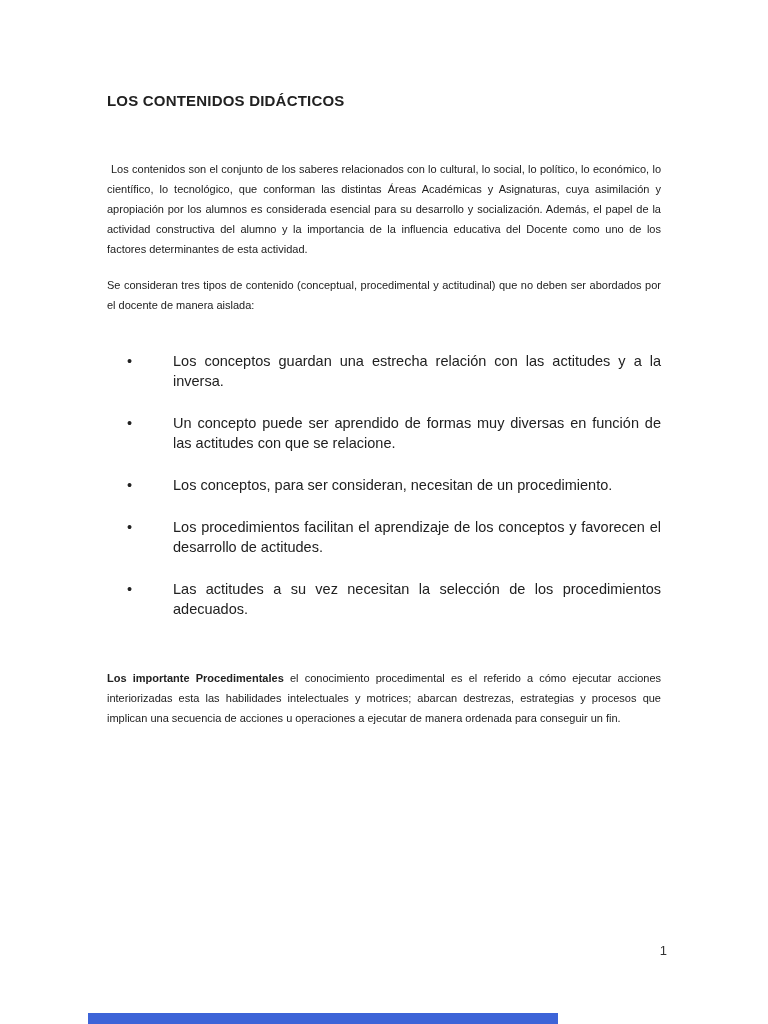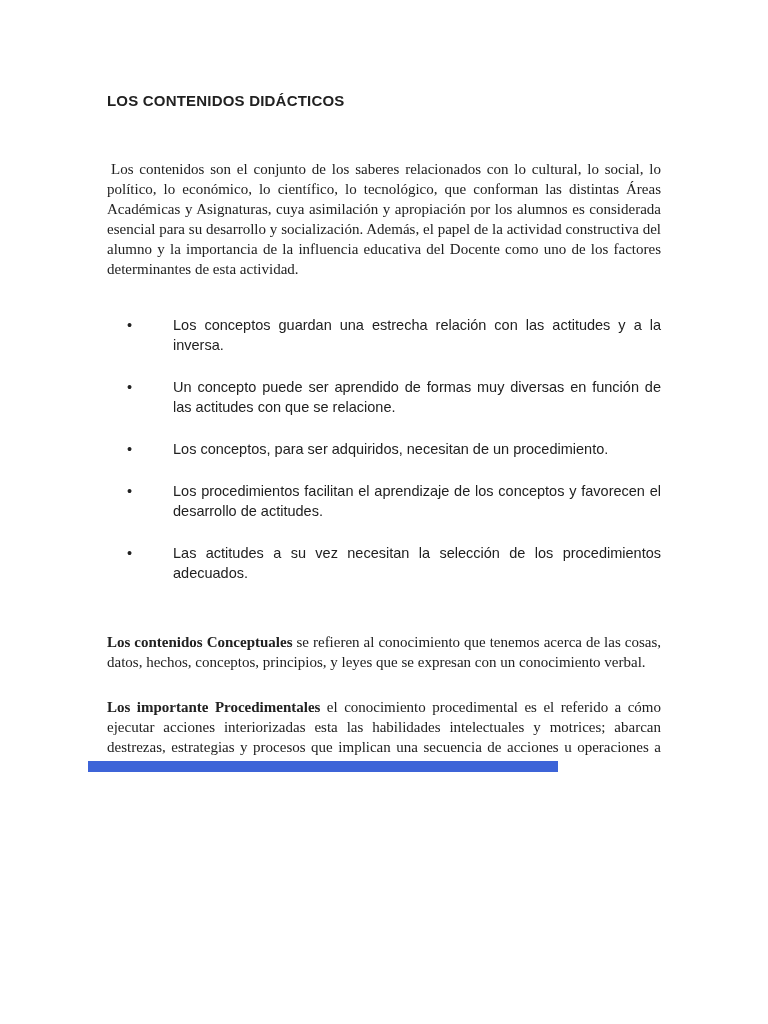--- a/index.html
+++ b/index.html
@@ -3,41 +3,40 @@
 <meta charset="utf-8">
 <style>
   html, body {
     margin: 0;
     padding: 0;
     background: #ffffff;
   }
   .page {
     position: relative;
     width: 768px;
-    height: 772px;
+    height: 1024px;
     background: #ffffff;
     overflow: hidden;
     font-family: "Liberation Sans", sans-serif;
     color: #212121;
     box-sizing: border-box;
     padding: 91px 107px 0 107px;
   }
   .doc-title {
     font-size: 15px;
     font-weight: bold;
     line-height: 20px;
     margin: 0 0 48px 0;
     letter-spacing: 0.2px;
   }
   .para {
-    font-size: 15px;
+    font-size: 11px;
     line-height: 20px;
     text-align: justify;
     margin: 1px 0 16px 0;
-    font-family: Liberation Serif, serif;
   }
   .lead-space {
     text-indent: 4px;
   }
   .bullets {
     list-style: none;
     margin: 36px 0 49px 0;
     padding: 0;
   }
   .bullet-item {
@@ -84,45 +83,45 @@
 </head>
 <body>
 
 <div class="page">
 
   <h1 class="doc-title">LOS CONTENIDOS DIDÁCTICOS</h1>
 
   <p class="para lead-space">Los contenidos son el conjunto de los saberes relacionados con lo cultural, lo social, lo político, lo económico, lo científico, lo tecnológico, que conforman las distintas Áreas Académicas y Asignaturas, cuya asimilación y apropiación por los alumnos es considerada esencial para su desarrollo y socialización. Además, el papel de la actividad constructiva del alumno y la importancia de la influencia educativa del Docente como uno de los factores determinantes de esta actividad.</p>
 
 
+  <p class="para">Se consideran tres tipos de contenido (conceptual, procedimental y actitudinal) que no deben ser abordados por el docente de manera aislada:</p>
 
   <ul class="bullets">
     <li class="bullet-item">
       <span class="marker">•</span>
       <span class="btext">Los conceptos guardan una estrecha relación con las actitudes y a la inversa.</span>
     </li>
     <li class="bullet-item">
       <span class="marker">•</span>
       <span class="btext">Un concepto puede ser aprendido de formas muy diversas en función de las actitudes con que se relacione.</span>
     </li>
     <li class="bullet-item">
       <span class="marker">•</span>
-      <span class="btext">Los conceptos, para ser adquiridos, necesitan de un procedimiento.</span>
+      <span class="btext">Los conceptos, para ser consideran, necesitan de un procedimiento.</span>
     </li>
     <li class="bullet-item">
       <span class="marker">•</span>
       <span class="btext">Los procedimientos facilitan el aprendizaje de los conceptos y favorecen el desarrollo de actitudes.</span>
     </li>
     <li class="bullet-item">
       <span class="marker">•</span>
       <span class="btext">Las actitudes a su vez necesitan la selección de los procedimientos adecuados.</span>
     </li>
   </ul>
 
-  <p class="para section"><b>Los contenidos Conceptuales</b><span> se refieren al conocimiento que tenemos acerca de las cosas, datos, hechos, conceptos, principios, y leyes que se expresan con un conocimiento verbal.</span></p>
 
   <p class="para section"><b>Los importante Procedimentales</b><span> el conocimiento procedimental es el referido a cómo ejecutar acciones interiorizadas esta las habilidades intelectuales y motrices; abarcan destrezas, estrategias y procesos que implican una secuencia de acciones u operaciones a ejecutar de manera ordenada para conseguir un fin.</span></p>
 
   <div class="pagenum">1</div>
 
   <div class="progress-bar" style="background: rgb(61, 100, 216);"></div>
 
 </div>
 
 </body></html>

